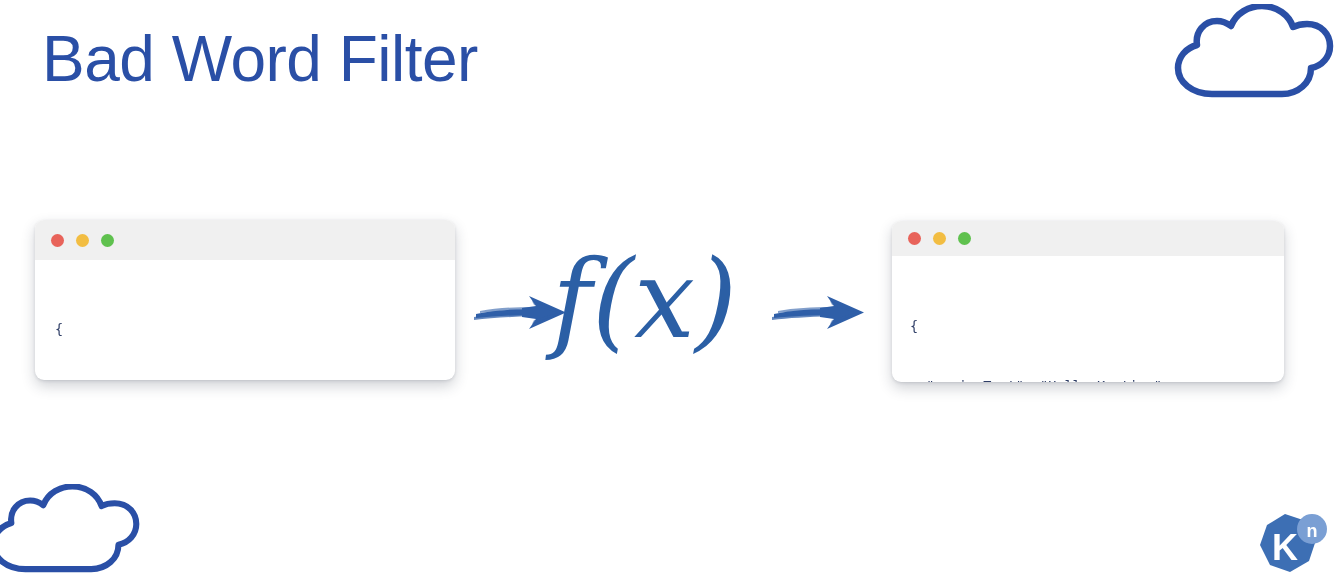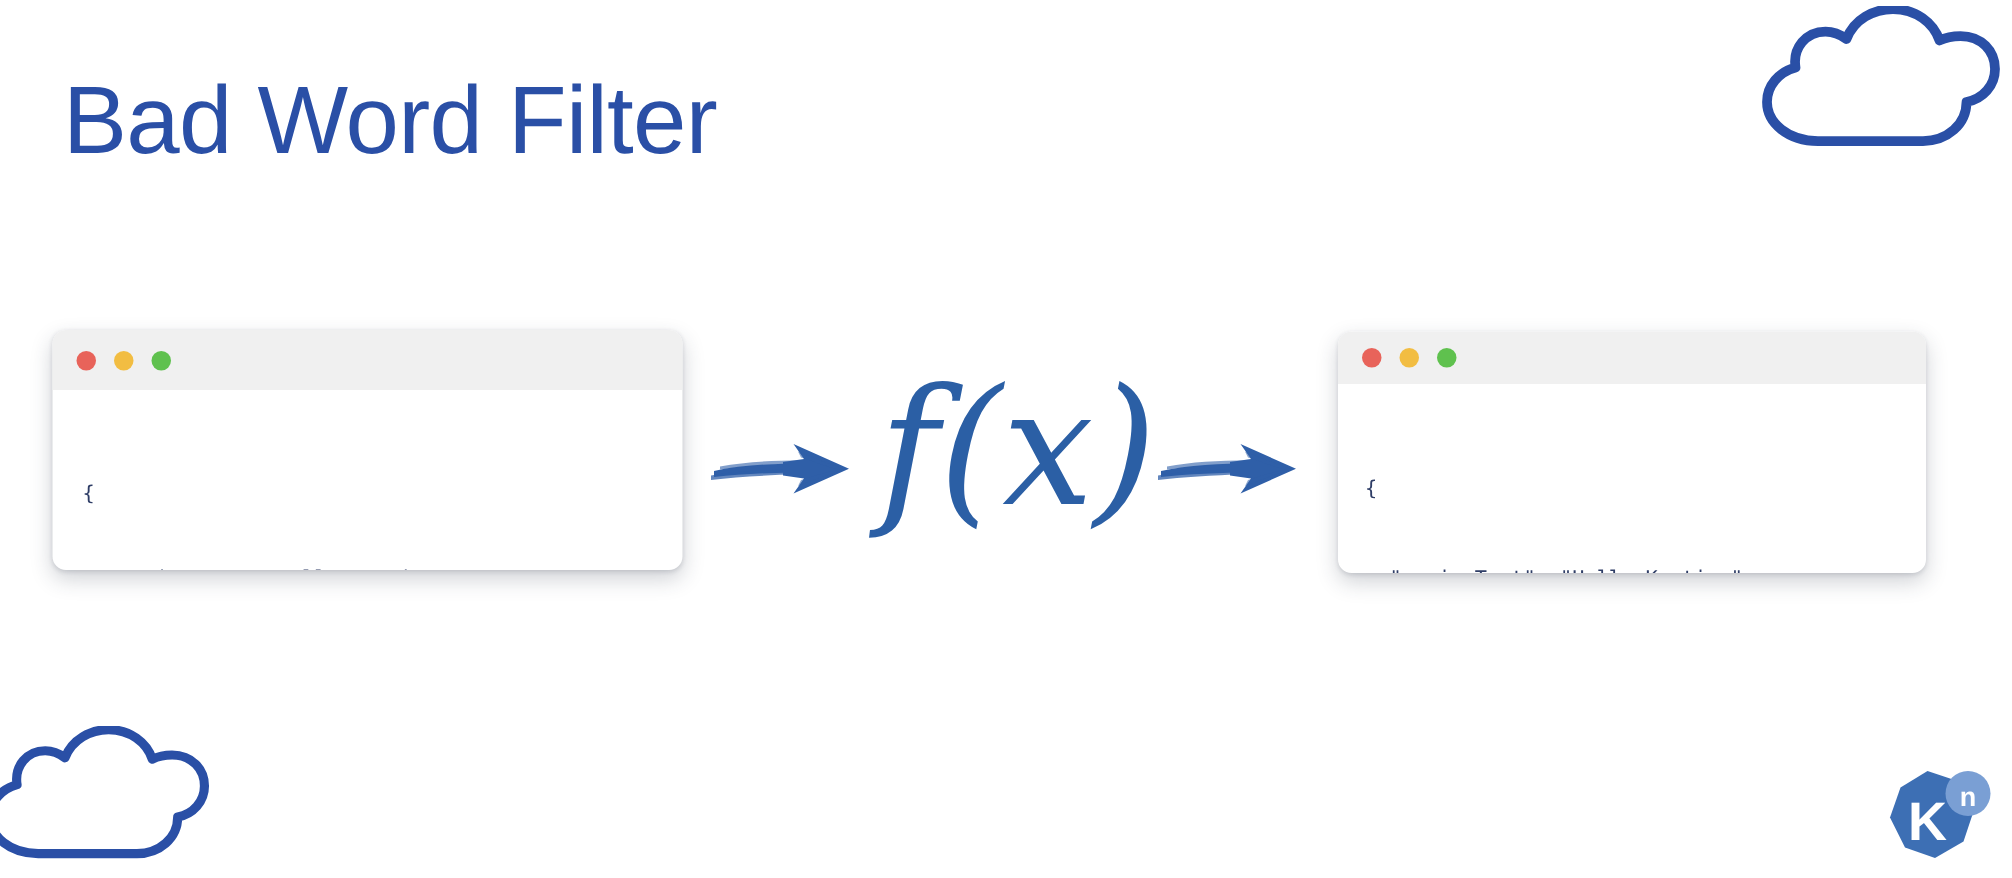--- a/index.html
+++ b/index.html
@@ -13,21 +13,21 @@
     position: relative;
     overflow: hidden;
     font-family: "Liberation Sans", sans-serif;
     -webkit-font-smoothing: antialiased;
   }
 
   
   #slide-title {
     position: absolute;
     left: 42px;
-    top: 45px;
+    top: 24px;
     font-family: "Liberation Sans", sans-serif;
     font-size: 64px;
     font-weight: 300;
     letter-spacing: -0.5px;
     color: #2a4fa6;
     line-height: 1.1;
     white-space: nowrap;
   }
 
   
@@ -89,21 +89,21 @@
   #window-output .code-body {
     padding: 20px 20px 0 18px;
     font-size: 13.5px;
     line-height: 20px;
   }
   .code-line { white-space: pre; }
 
   
   #fx-label {
     position: absolute;
-    left: 586px;
+    left: 552px;
     top: 246px;
     width: 180px;
     text-align: center;
     font-family: "DejaVu Serif", "Liberation Serif", serif;
     font-style: italic;
     font-size: 108px;
     font-weight: 400;
     color: #2b5fa5;
     line-height: 1;
     white-space: nowrap;

